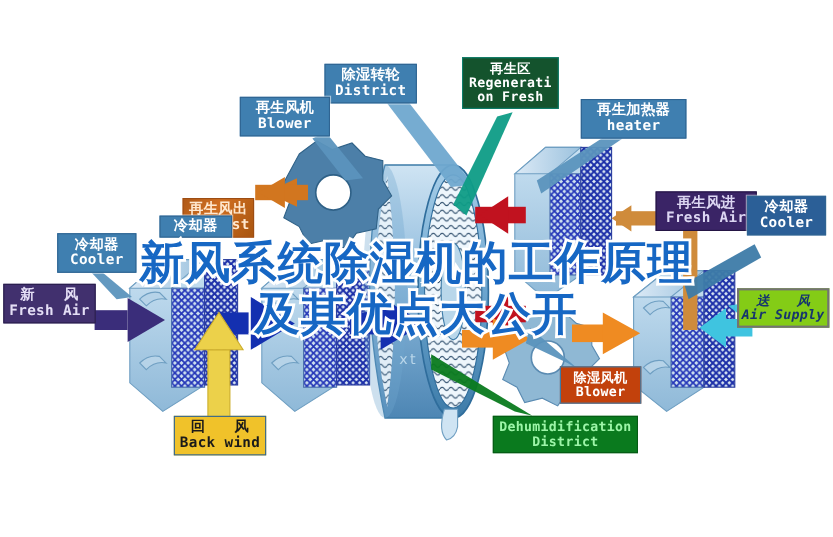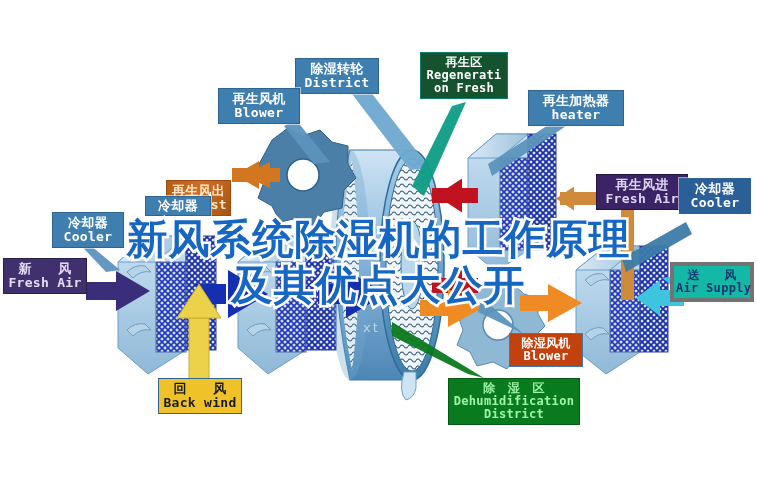--- a/index.html
+++ b/index.html
@@ -16,21 +16,21 @@
 
   
   .lbl.blue      {background:#3f7fb0;color:#ffffff;border:1px solid #2f6492;box-shadow:0 0 0 1px rgba(255,255,255,.55);}
   .lbl.bluelite  {background:#c2410c;color:#ffffff;border:1px solid #3e7aa5;}
   .lbl.teal      {background:#14532d;color:#ffffff;border:1px solid #0b7e6c;}
   .lbl.purple    {background:#3a2466;color:#dcd6f2;border:1px solid #241544;margin-top:32px;}
   .lbl.purple2   {background:#41306e;color:#e4def5;border:1px solid #2a1f4c;}
   .lbl.orange    {background:#c8651c;color:#ffe8cf;border:1px solid #9d4d13;
                   background-image:linear-gradient(125deg,#b05a18 0%,#d06f22 40%,#a9550f 100%);}
   .lbl.green     {background:#0a7a1e;color:#9df5a8;border:1px solid #065a14;}
-  .lbl.cyan      {background:#14b8a6;color:#15306b;border:4px solid #737373;}
+  .lbl.cyan      {background:#84cc16;color:#15306b;border:2px solid #737373;font-style:italic;}
   .lbl.yellow    {background:#f0c22a;color:#1a1a1a;border:1px solid #2f6492;}
 
   
   #headline{position:absolute;left:0;top:216px;width:757px;text-align:center;
             font-family:"DejaVu Sans",sans-serif;font-weight:700;font-size:41px;
             line-height:46px;letter-spacing:1px;color:#1667c4;
             -webkit-text-stroke:5px #ffffff;paint-order:stroke fill;
             text-shadow:0 0 1px #ffffff;}
   #headline .l{display:block;}
   #wm{position:absolute;left:363px;top:320px;font-size:13px;color:#b9d6ea;
@@ -266,21 +266,20 @@
     <span class="cn">回　　风</span>
     <span class="en">Back wind</span>
   </div>
 
   <div class="lbl bluelite" style="left:509px;top:333px;width:74px;padding:3px 2px;font-size:12px;">
     <span class="cn">除湿风机</span>
     <span class="en">Blower</span>
   </div>
 
   <div class="lbl green" style="left:448px;top:378px;width:132px;padding:3px 2px;font-size:12px;">
-    <span class="cn">除　湿　区</span>
     <span class="en">Dehumidification</span>
     <span class="en">District</span>
   </div>
 
   <div class="lbl cyan" style="left:670px;top:262px;width:84px;padding:3px 2px;font-size:12px;color:#16356e;">
     <span class="cn">送　　风</span>
     <span class="en">Air Supply</span>
   </div>
 
   <div id="wm">xt</div>

